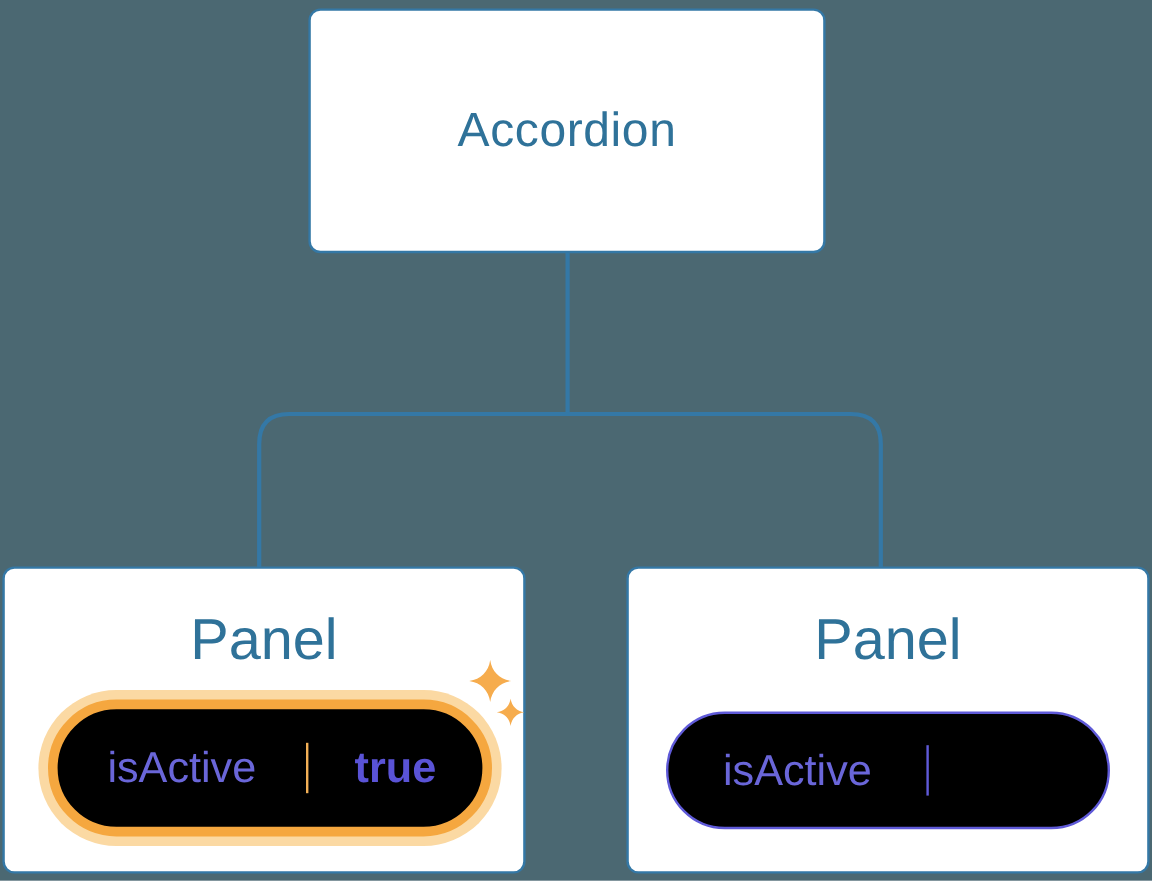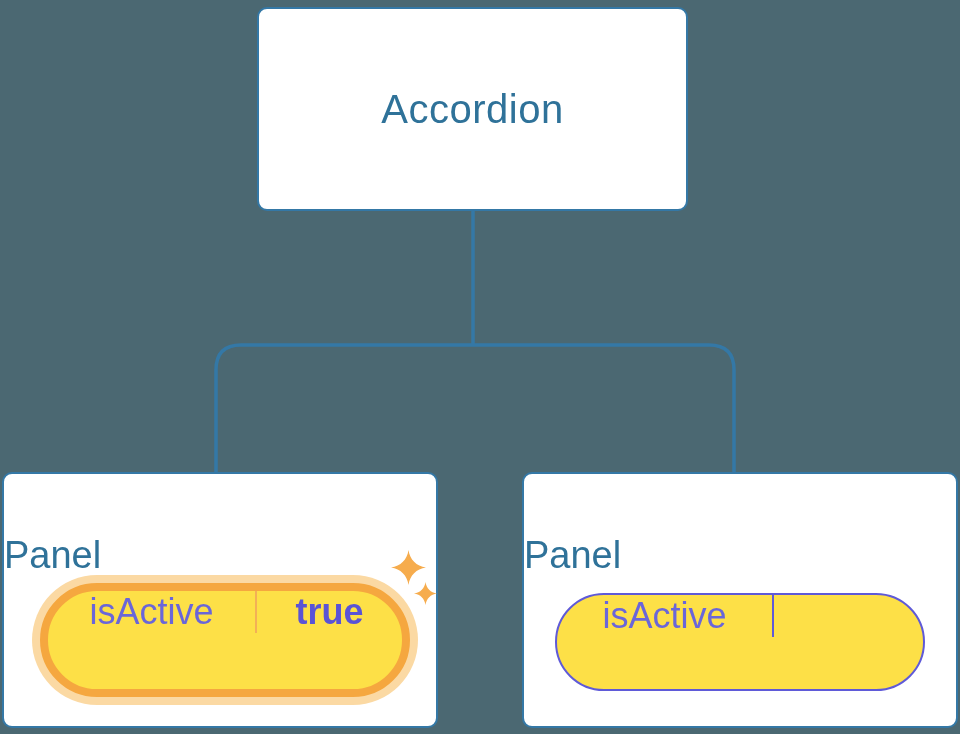--- a/index.html
+++ b/index.html
@@ -36,32 +36,32 @@
     font-size: 40px;
     font-weight: 500;
     letter-spacing: 0.5px;
     color: var(--blue_text);
     text-align: center;
   }
   .panel-left  { left: 2px;   top: 472px; width: 436px; height: 256px; }
   .panel-right { left: 522px; top: 472px; width: 436px; height: 256px; }
   .panel-title {
     position: absolute;
-    left: 0; top: 60px;
+    left: 0; top: 32px;
     width: 100%;
-    text-align: left;
-    font-size: 38px;
+    text-align: center;
+    font-size: 48px;
     font-weight: 500;
     color: var(--blue_text);
   }
   .pill {
     position: absolute;
     display: flex;
-    align-items: flex-start;
-    background: #fde047;
+    align-items: center;
+    background: #000000;
     border-radius: 999px;
     box-sizing: border-box;
     overflow: hidden;
   }
   .pill-active {
     left: 36px; top: 109px;
     width: 370px; height: 114px;
     border: 8px solid var(--orange);
     box-shadow: 0 0 0 8px var(--orange_glow);
   }

